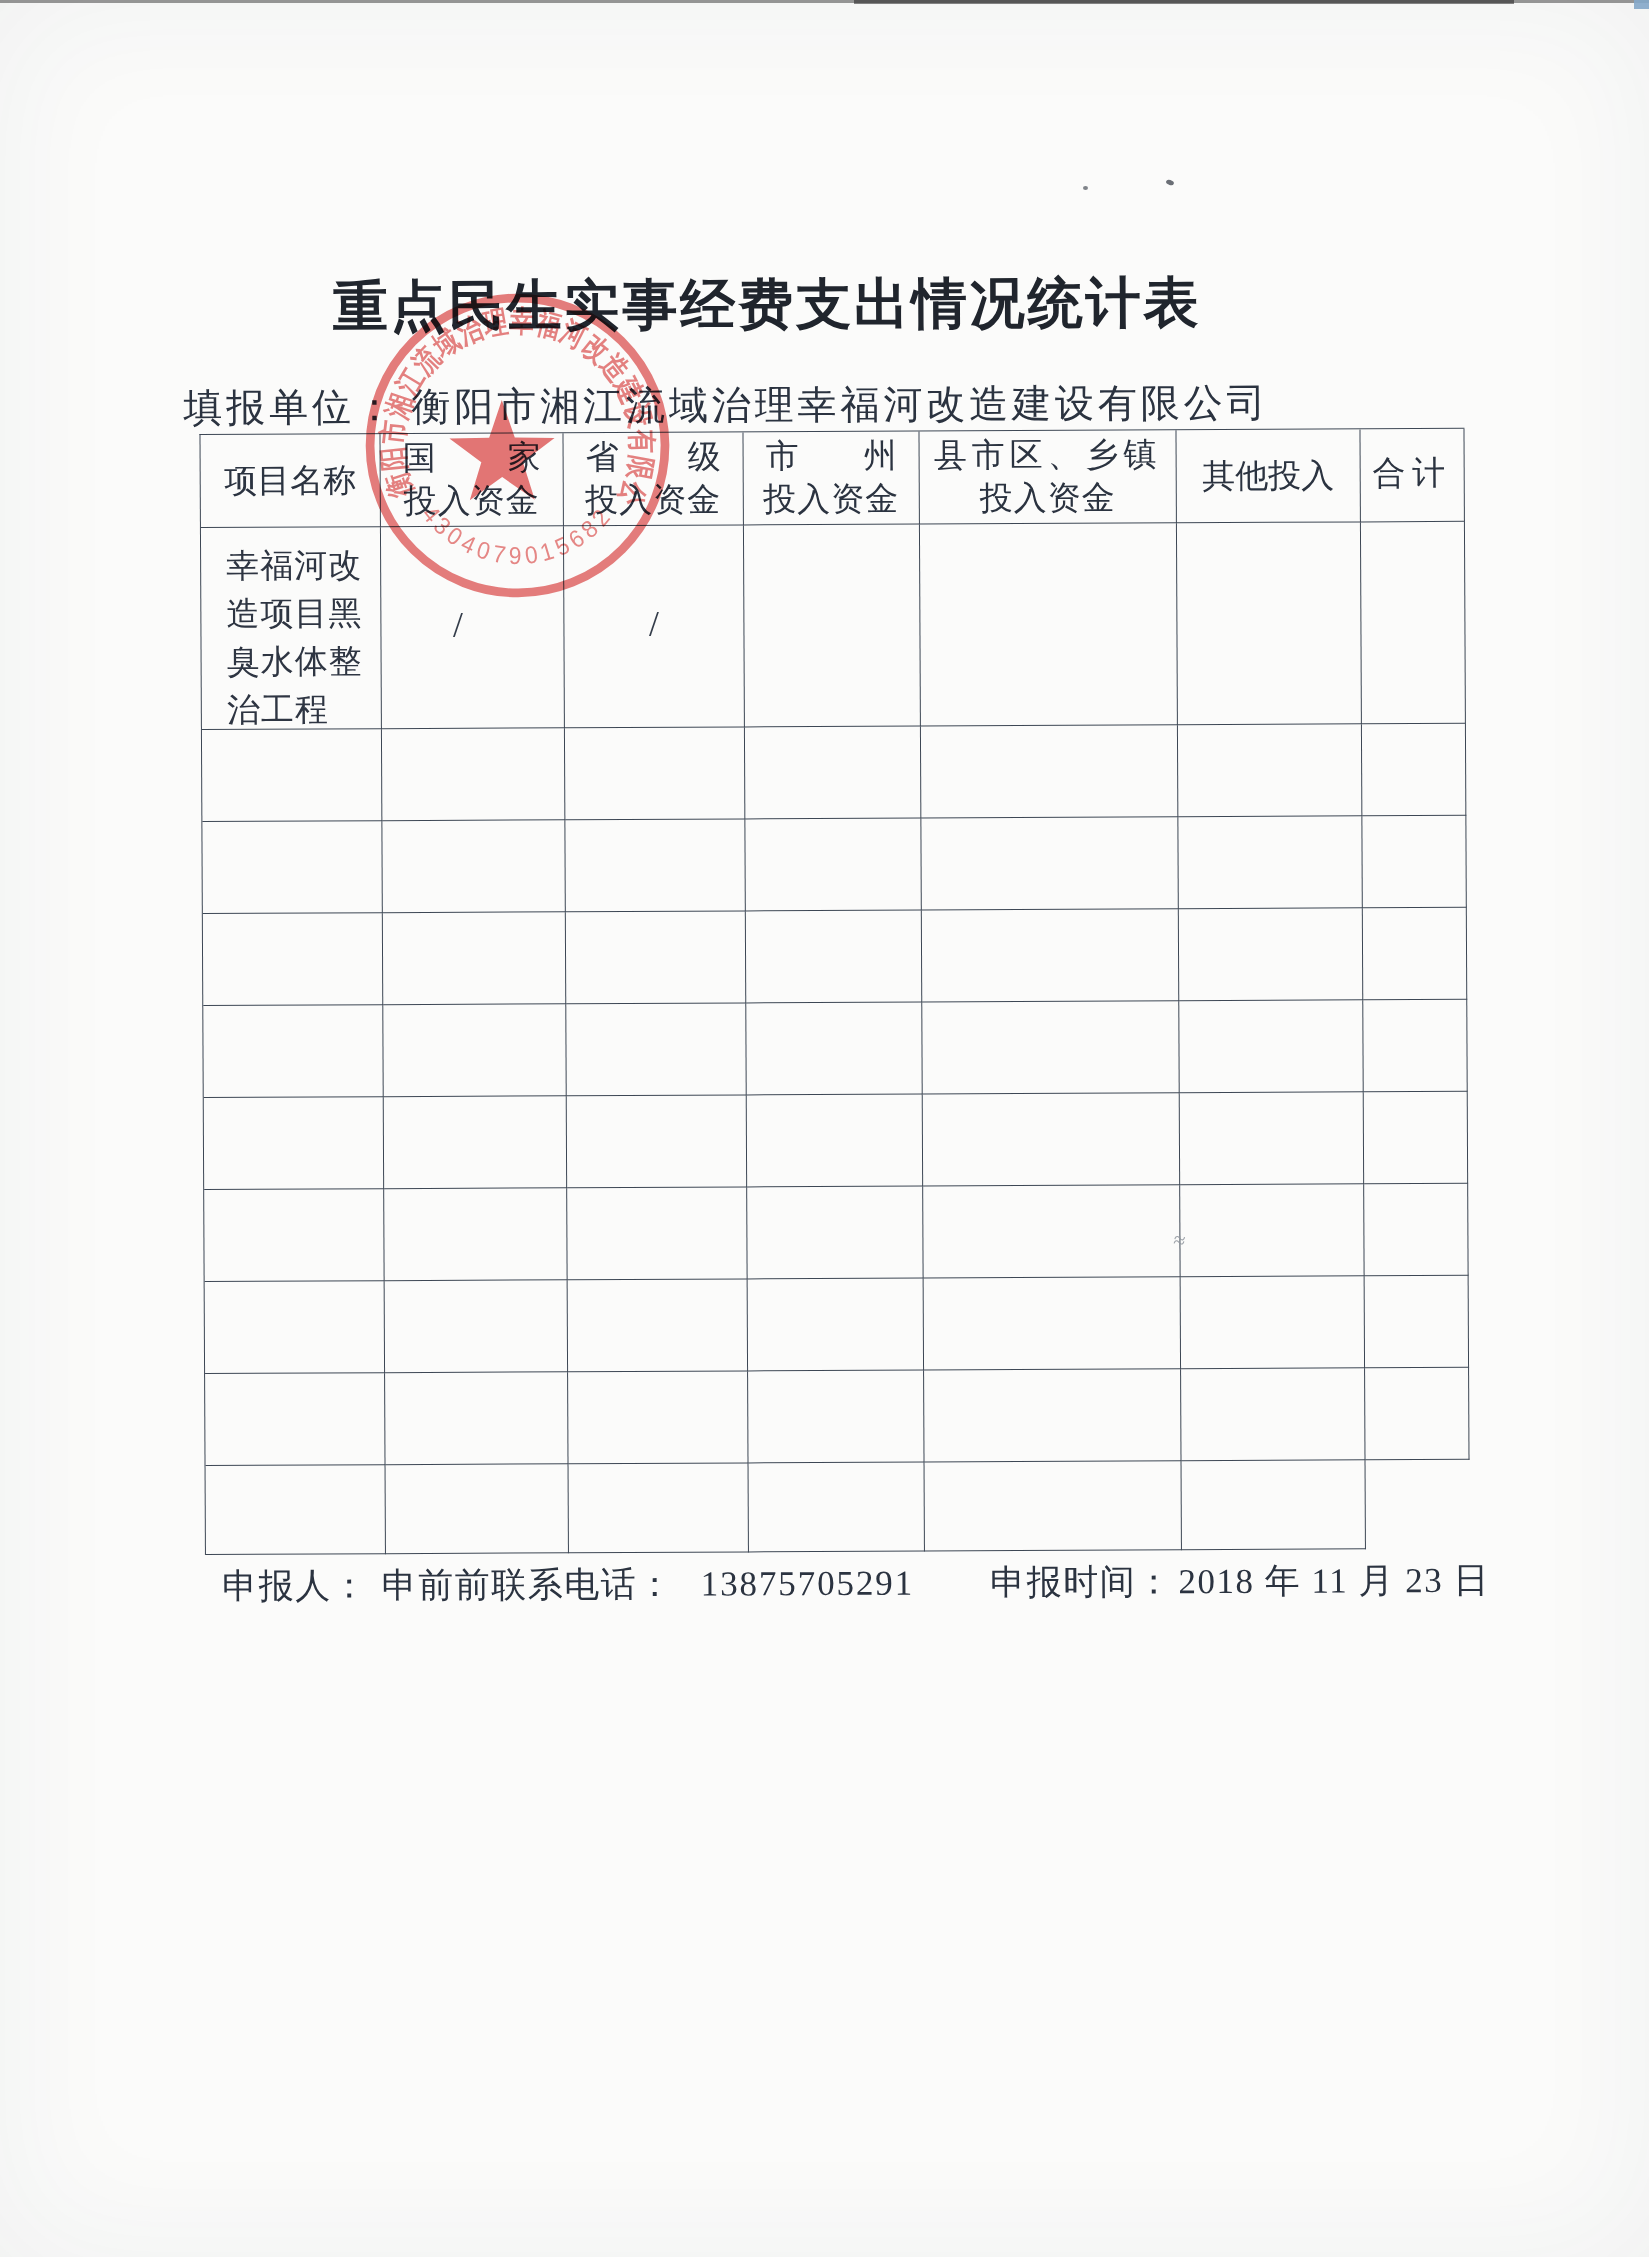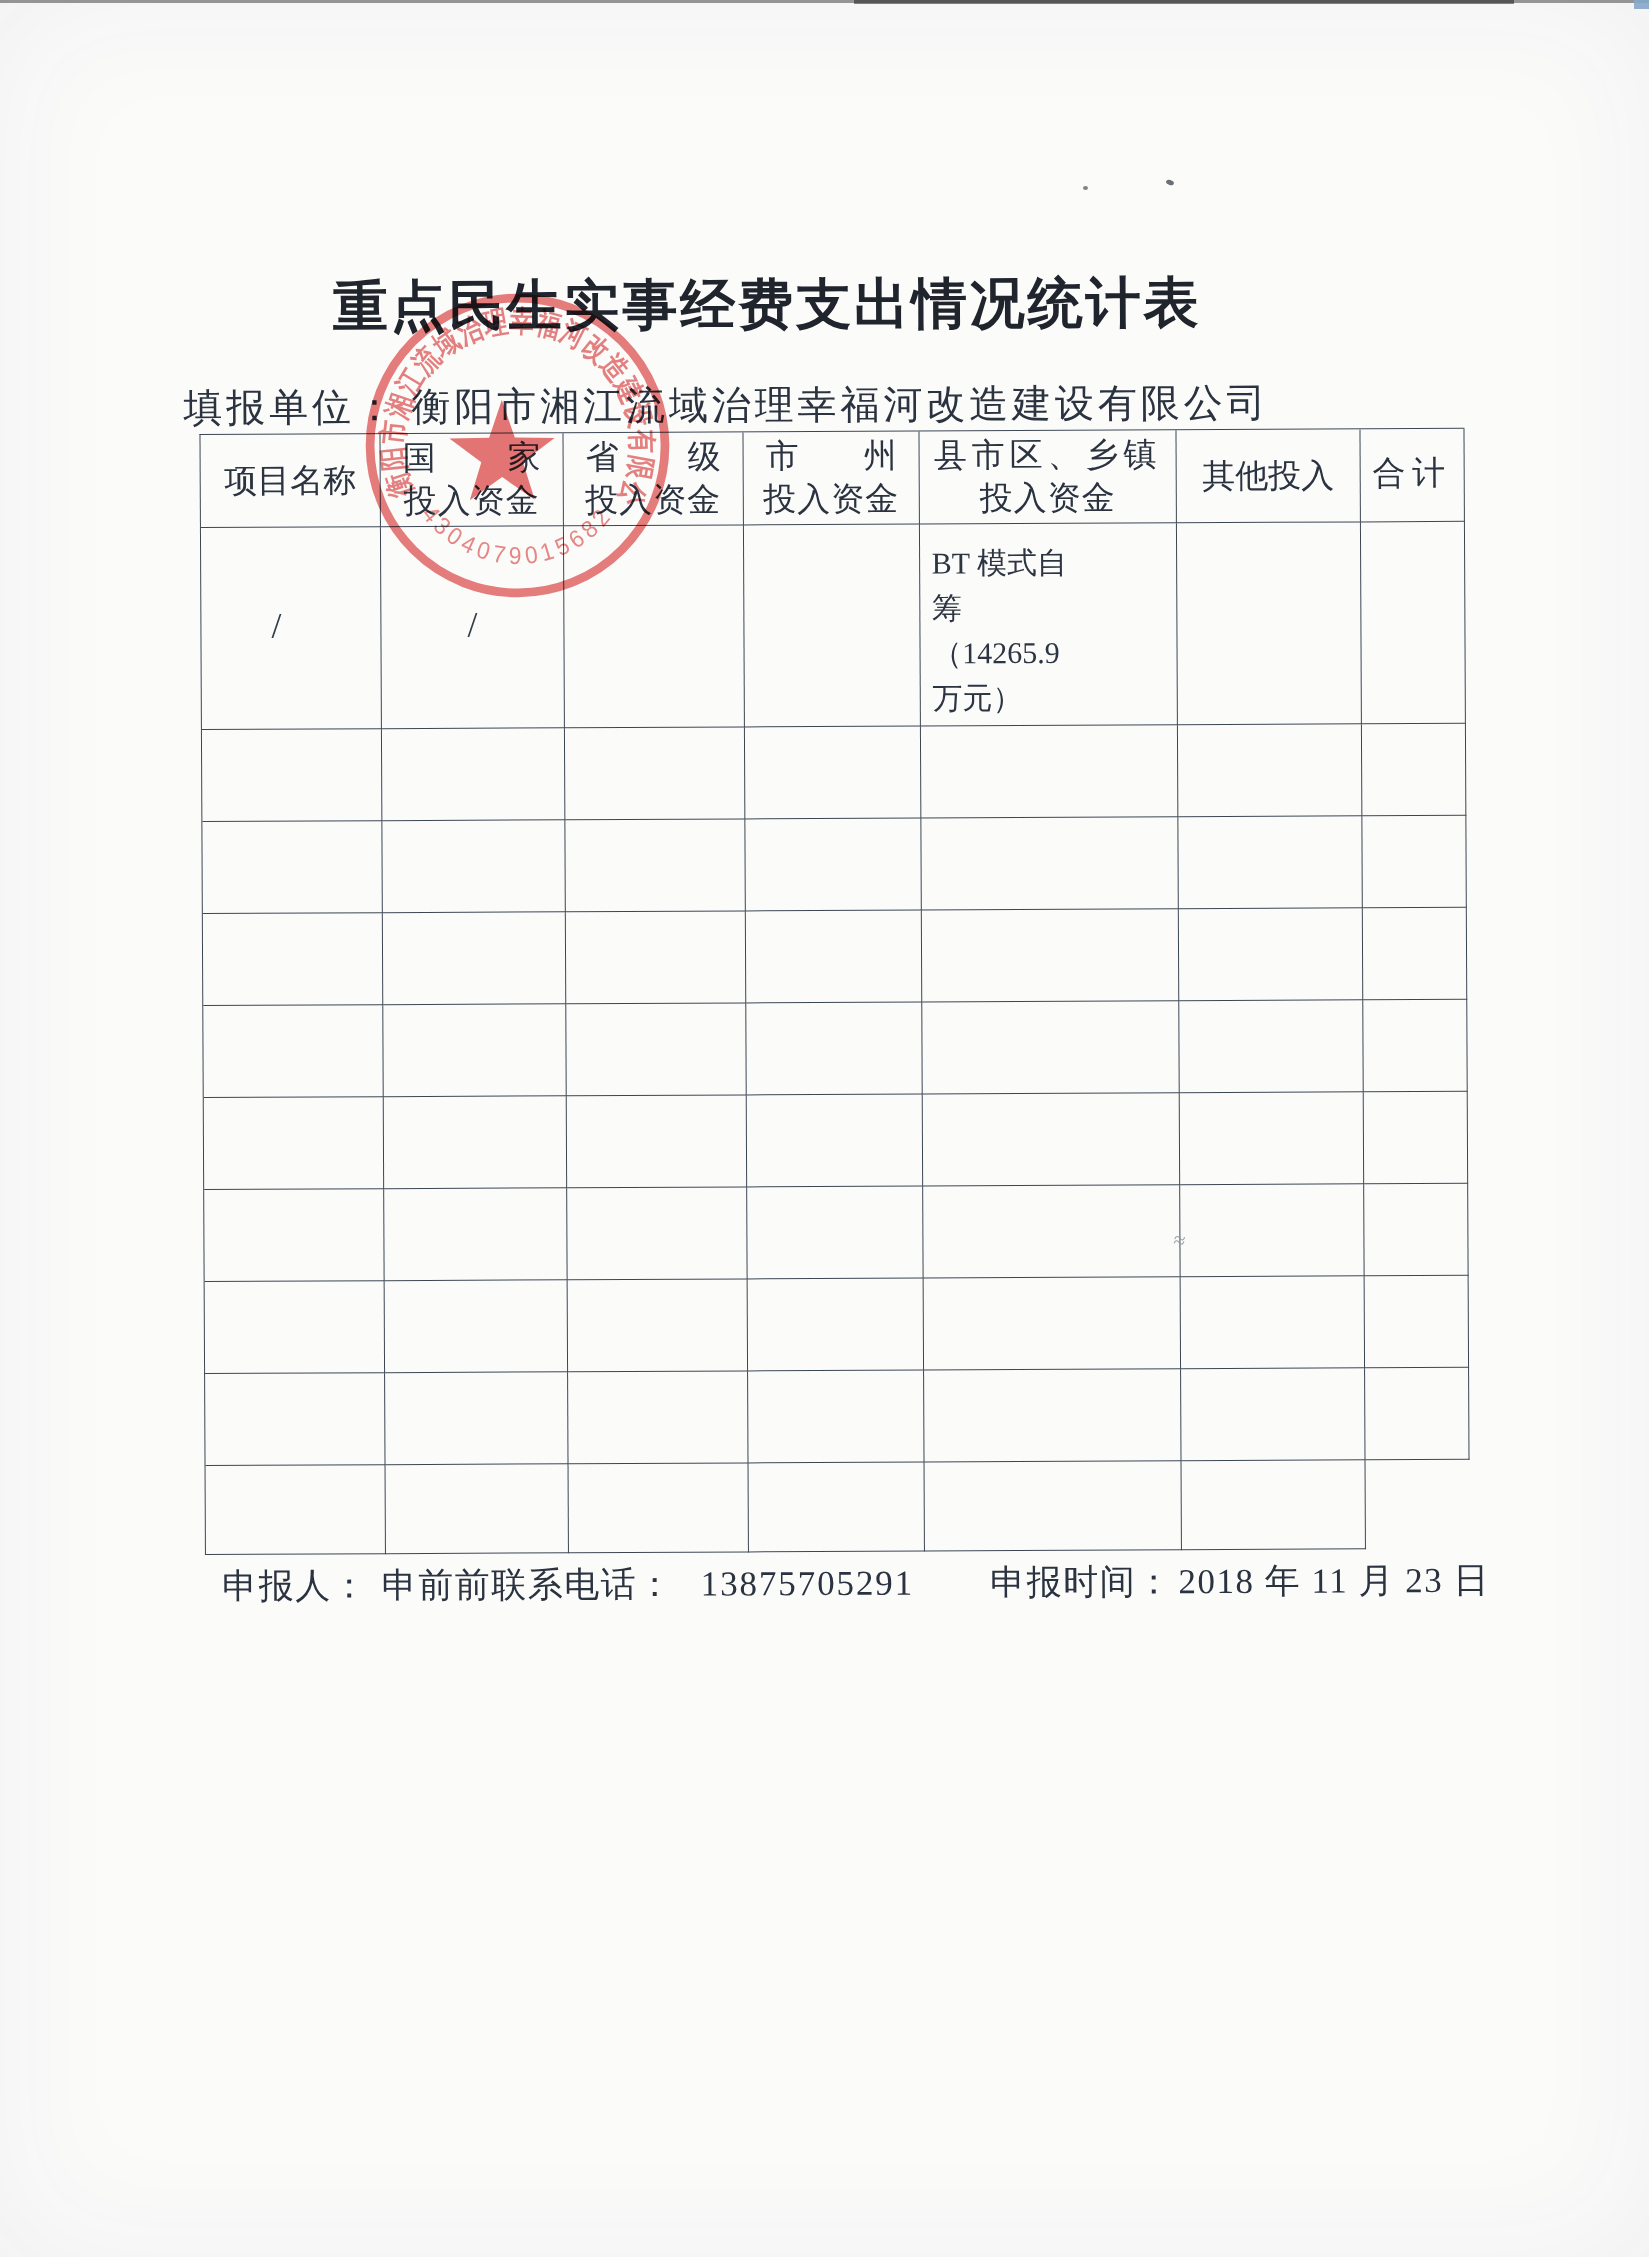--- a/index.html
+++ b/index.html
@@ -106,28 +106,28 @@
       <div class="hl1 spread5">县市区、乡镇</div>
       <div class="hl2">投入资金</div>
     </div>
     <div class="cell hcell">
       <div class="hl1">其他投入</div>
     </div>
     <div class="cell hcell hc-total">
       <div class="hl1">合计</div>
     </div>
 
+    <div class="cell body-cell project">幸福河改
+造项目黑
+臭水体整
+治工程</div>
     <div class="cell body-cell slash slash2">/</div>
     <div class="cell body-cell slash">/</div>
     <div class="cell body-cell"></div>
     <div class="cell body-cell"></div>
-    <div class="cell body-cell other">BT 模式自
-筹
-（14265.9
-万元）</div>
     <div class="cell body-cell"></div>
 
   <div class="cell body-cell"></div>
       <div class="cell body-cell"></div>
       <div class="cell body-cell"></div>
       <div class="cell body-cell"></div>
       <div class="cell body-cell"></div>
       <div class="cell body-cell"></div>
       <div class="cell body-cell"></div>
       <div class="cell body-cell"></div>

